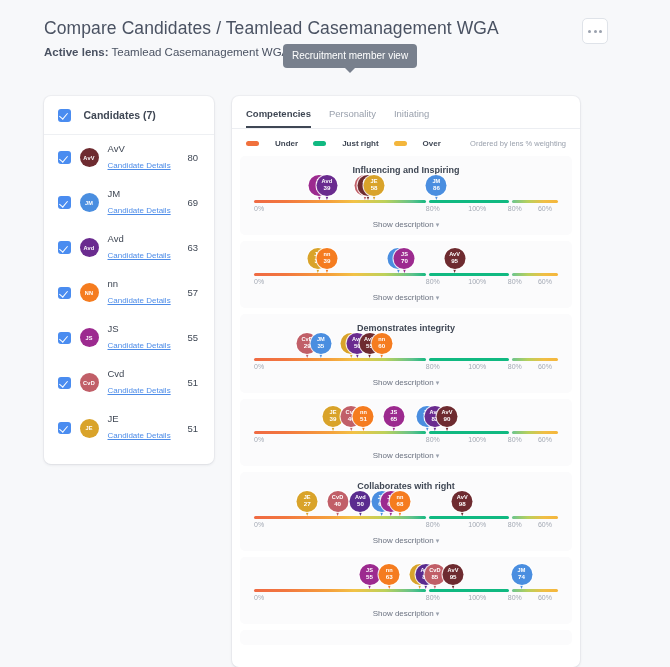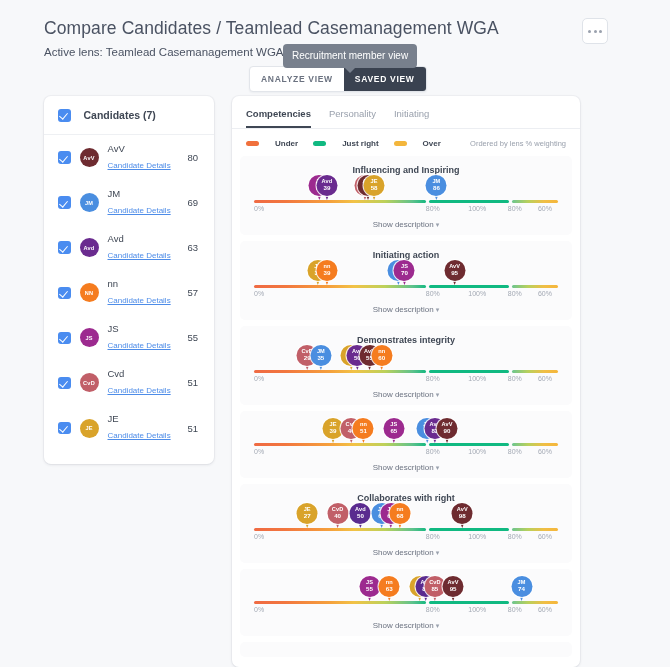--- a/index.html
+++ b/index.html
@@ -12,21 +12,21 @@
   }
   .page { position: relative; width: 638px; height: 667px; }
 
   
   .hdr { padding: 18px 0 0 44px; }
   .hdr-title {
     font-size: 17.5px; font-weight: 400; color: #4a5262;
     letter-spacing: .1px; white-space: nowrap;
   }
   .hdr-sub { margin-top: 7px; font-size: 11.5px; color: #4a5262; white-space: nowrap; }
-  .hdr-sub b { font-weight: 400; }
+  .hdr-sub b { font-weight: 700; }
   .lens-link {
     color: #3b7fe0; text-decoration: underline; font-size: 10.5px;
     margin-left: 9px; cursor: pointer;
   }
   .kebab {
     position: absolute; top: 18px; right: 30px;
     width: 26px; height: 26px; border: 1px solid #dfe3e9; border-radius: 5px;
     background: #fff; display: flex; align-items: center; justify-content: center;
     gap: 2.5px; cursor: pointer;
   }
@@ -150,24 +150,20 @@
   </div>
 
   <div class="kebab">
     <i></i>
     <i></i>
     <i></i>
   </div>
 
   <div class="tooltip">Recruitment member view</div>
 
-  <div class="toggle">
-    <div>ANALYZE VIEW</div>
-    <div class="on">SAVED VIEW</div>
-  </div>
 
   <div class="sidebar">
     <div class="sb-head">
       <span class="cb"></span>
       <span>Candidates (7)</span>
     </div>
     <div id="cand-rows">
         <div class="sb-row">
           <span class="cb"></span>
           <span class="av" style="background:#6e2b30">AvV</span>
@@ -291,21 +287,20 @@
               <span class="tick" style="left:0%">0%</span>
               <span class="tick" style="left:56.5%">80%</span>
               <span class="tick" style="left:70.5%">100%</span>
               <span class="tick" style="left:83.5%">80%</span>
               <span class="tick" style="transform:translateX(-100%);left:98%">60%</span>
             </div>
           </div>
           <div class="showdesc">Show description <span class="cv">▾</span></div>
         </div>
         <div class="chart">
-          <div class="ch-title">Initiating action</div>
           <div class="track-wrap">
             <span class="pin" style="left:21%;z-index:10">
               <span class="tip" style="background:#d9a32a"></span>
               <span class="bub" style="background:#d9a32a">
                 <b>JE</b>
                 <s>36</s>
               </span>
             </span>
             <span class="pin" style="left:24%;z-index:11">
               <span class="tip" style="background:#f57c1f"></span>

